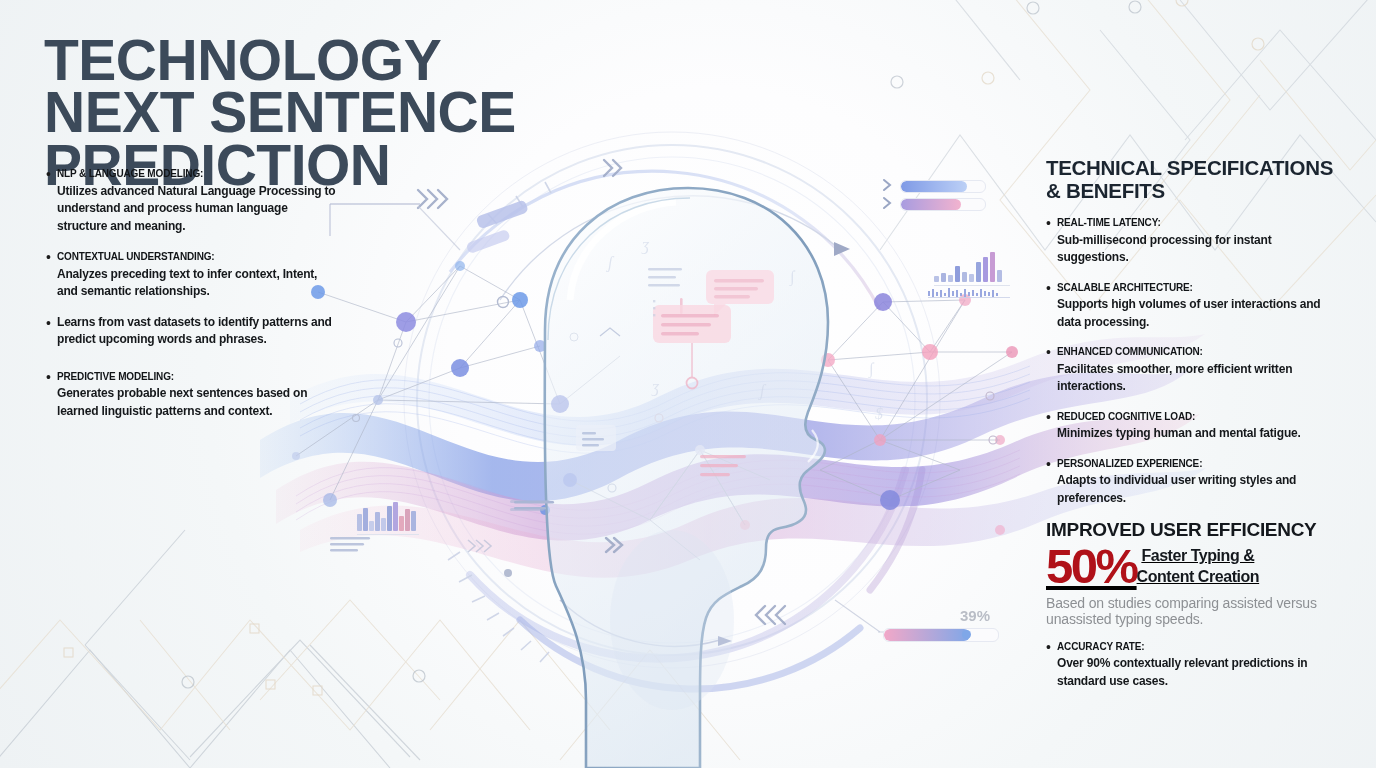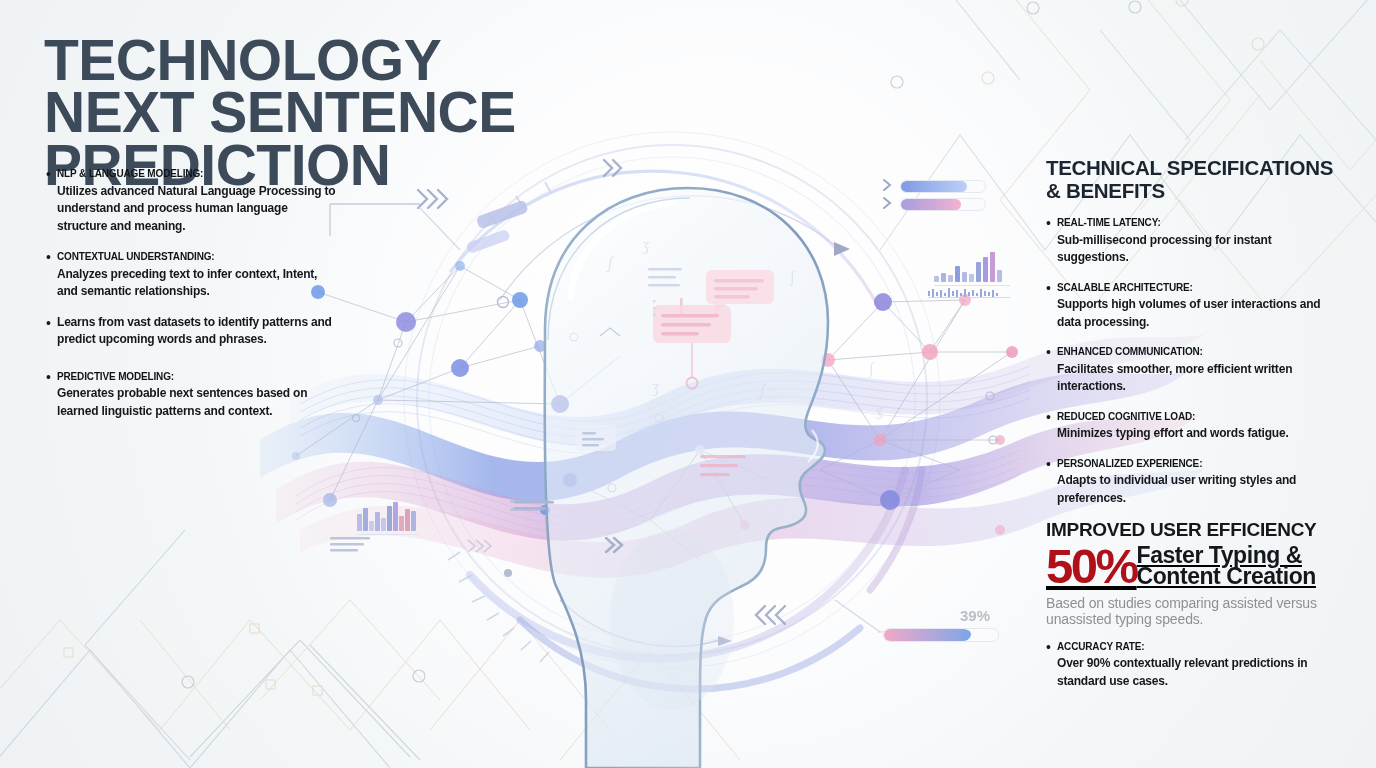--- a/index.html
+++ b/index.html
@@ -36,22 +36,22 @@
   #right-col .bullet{margin-bottom:12px;}
   .sec-title{font-size:20.5px;font-weight:700;color:#1b2530;line-height:23px;
     letter-spacing:-0.3px;text-transform:uppercase;margin-bottom:12px;}
   
   #stat-block{margin-top:6px;margin-bottom:11px;}
   #stat-title{font-size:19px;font-weight:700;color:#14181d;letter-spacing:-0.3px;
     text-transform:uppercase;margin-bottom:2px;}
   #stat-row{display:flex;align-items:center;gap:0;text-decoration:underline;}
   #stat-number{font-size:49px;font-weight:800;color:#b01119;line-height:0.95;
     letter-spacing:-2.5px;}
-  #stat-label{font-size:23px;font-weight:700;color:#14181d;line-height:21px;
-    letter-spacing:-0.45px;}
+  #stat-label{font-size:16px;font-weight:700;color:#14181d;line-height:21px;
+    letter-spacing:-0.45px;text-align:center;}
   #stat-note{font-size:14px;font-weight:400;color:#8d9094;line-height:16px;
     margin-top:5px;letter-spacing:-0.15px;}
   
   .pct-label{position:absolute;font-size:15px;font-weight:600;color:#b9bdc6;}
   .prog-track{position:absolute;height:11px;border-radius:6px;background:#fbfbfd;
     border:1px solid #e6e9f2;overflow:hidden;}
   .prog-fill{position:absolute;left:0;top:0;height:100%;border-radius:6px;}
   .knob{position:absolute;width:9px;height:9px;border-radius:50%;background:#7fa7e8;top:1px;}
   .minibar{position:absolute;}
   .minibar i{position:absolute;bottom:4px;width:5px;border-radius:1px;display:block;}
@@ -405,21 +405,21 @@
       <div class="body">Supports high volumes of user interactions and data processing.</div>
     </div>
     <div class="bullet">
       <span class="dot">•</span>
       <div class="head">ENHANCED COMMUNICATION:</div>
       <div class="body">Facilitates smoother, more efficient written interactions.</div>
     </div>
     <div class="bullet">
       <span class="dot">•</span>
       <div class="head">REDUCED COGNITIVE LOAD:</div>
-      <div class="body">Minimizes typing effort and words fatigue.</div>
+      <div class="body">Minimizes typing human and mental fatigue.</div>
     </div>
     <div class="bullet">
       <span class="dot">•</span>
       <div class="head">PERSONALIZED EXPERIENCE:</div>
       <div class="body">Adapts to individual user writing styles and preferences.</div>
     </div>
 
     <div id="stat-block">
       <div id="stat-title">IMPROVED USER EFFICIENCY</div>
       <div id="stat-row">

